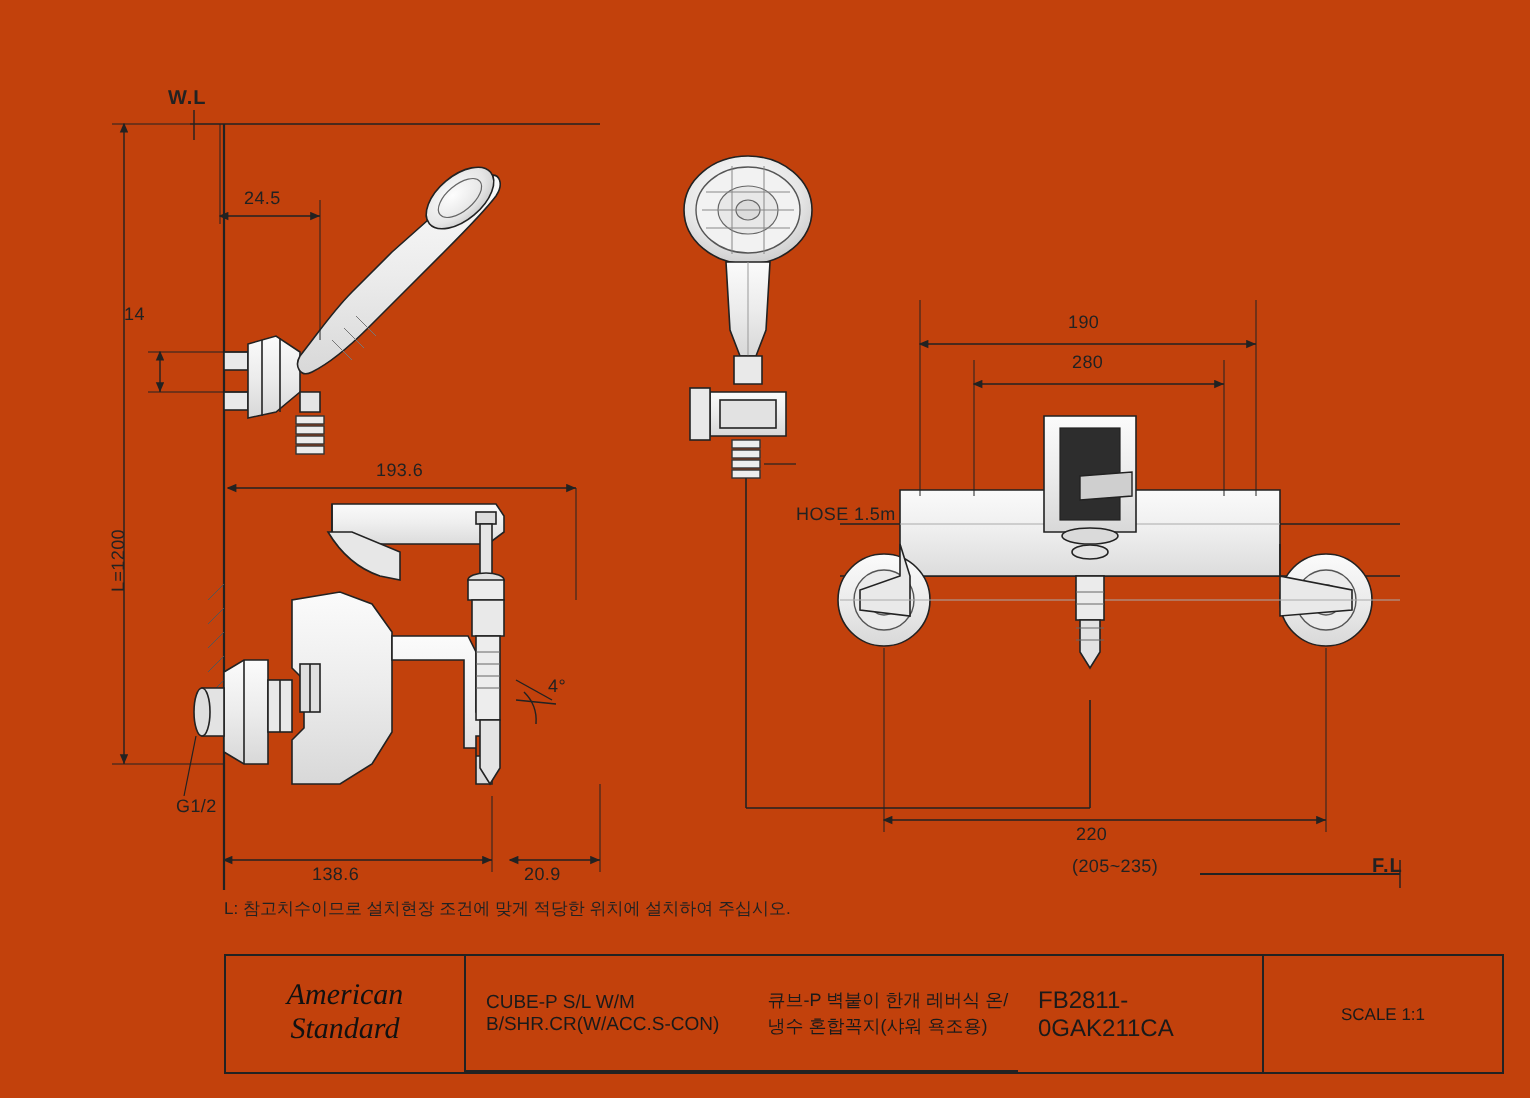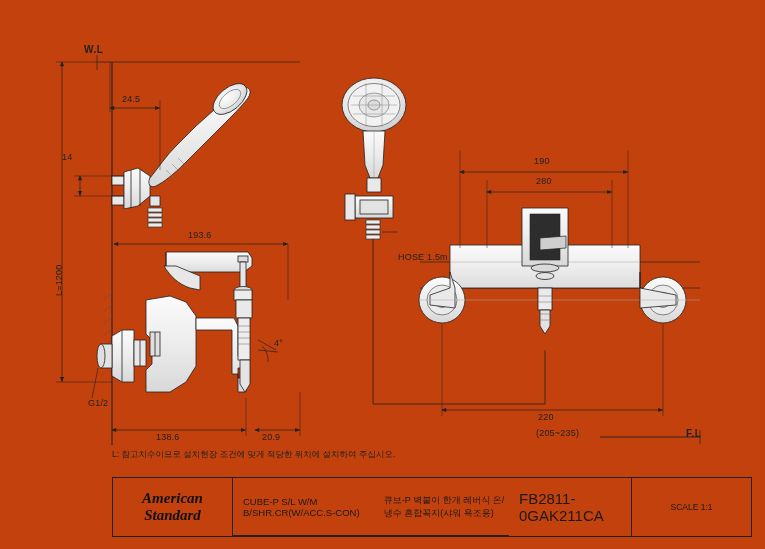--- a/index.html
+++ b/index.html
@@ -56,21 +56,21 @@
     box-sizing: border-box;
     display: flex;
     flex-direction: column;
     align-items: center;
     justify-content: center;
     padding: 2px 0;
   }
   .logoline {
     font-family: "Liberation Serif", serif;
     font-style: italic;
-    font-weight: bold;
+    font-weight: normal;
     font-size: 15px;
     line-height: 17px;
     color: #111;
   }
   #desccell {
     flex: 1;
     display: flex;
     flex-direction: row;
     box-sizing: border-box;
   }
@@ -87,21 +87,21 @@
     font-size: 9.5px;
     box-sizing: border-box;
   }
   .desc-kr {
     padding-left: 6px;
     font-size: 9px;
     box-sizing: border-box;
   }
   .model {
     padding-left: 10px;
-    font-size: 15px;
+    font-size: 12px;
     flex: 1;
   }
   .scalecell {
     width: 120px;
     border-left: 1.2px solid #222;
     box-sizing: border-box;
     height: 100%;
     display: flex;
     align-items: center;
     justify-content: center;

